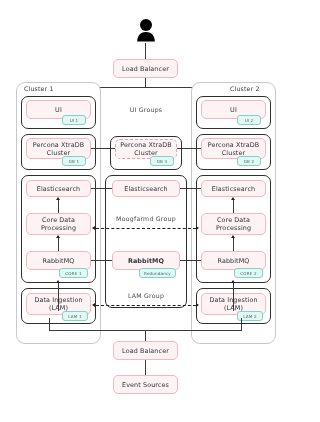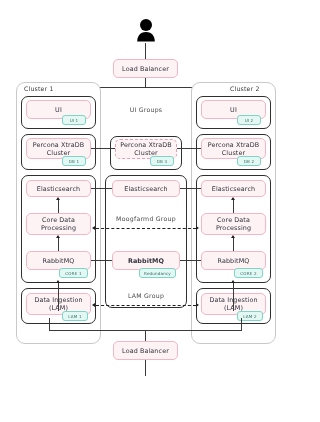--- a/index.html
+++ b/index.html
@@ -178,14 +178,15 @@
 
   <div class="line-v" style="left:49px;top:318px;height:12px;"></div>
   <div class="line-v" style="left:241px;top:318px;height:12px;"></div>
   <div class="line-h" style="left:49px;top:330px;width:193px;"></div>
   <div class="line-v" style="left:145px;top:330px;height:12px;"></div>
 
   <div class="node abs" style="left:113px;top:341px;width:65px;height:19px;">Load Balancer</div>
 
   <div class="line-v thick" style="left:145px;top:360px;height:16px;"></div>
 
+  <div class="node abs" style="left:113px;top:375px;width:65px;height:19px;">Event Sources</div>
 
 </div>
 
 </body></html>

